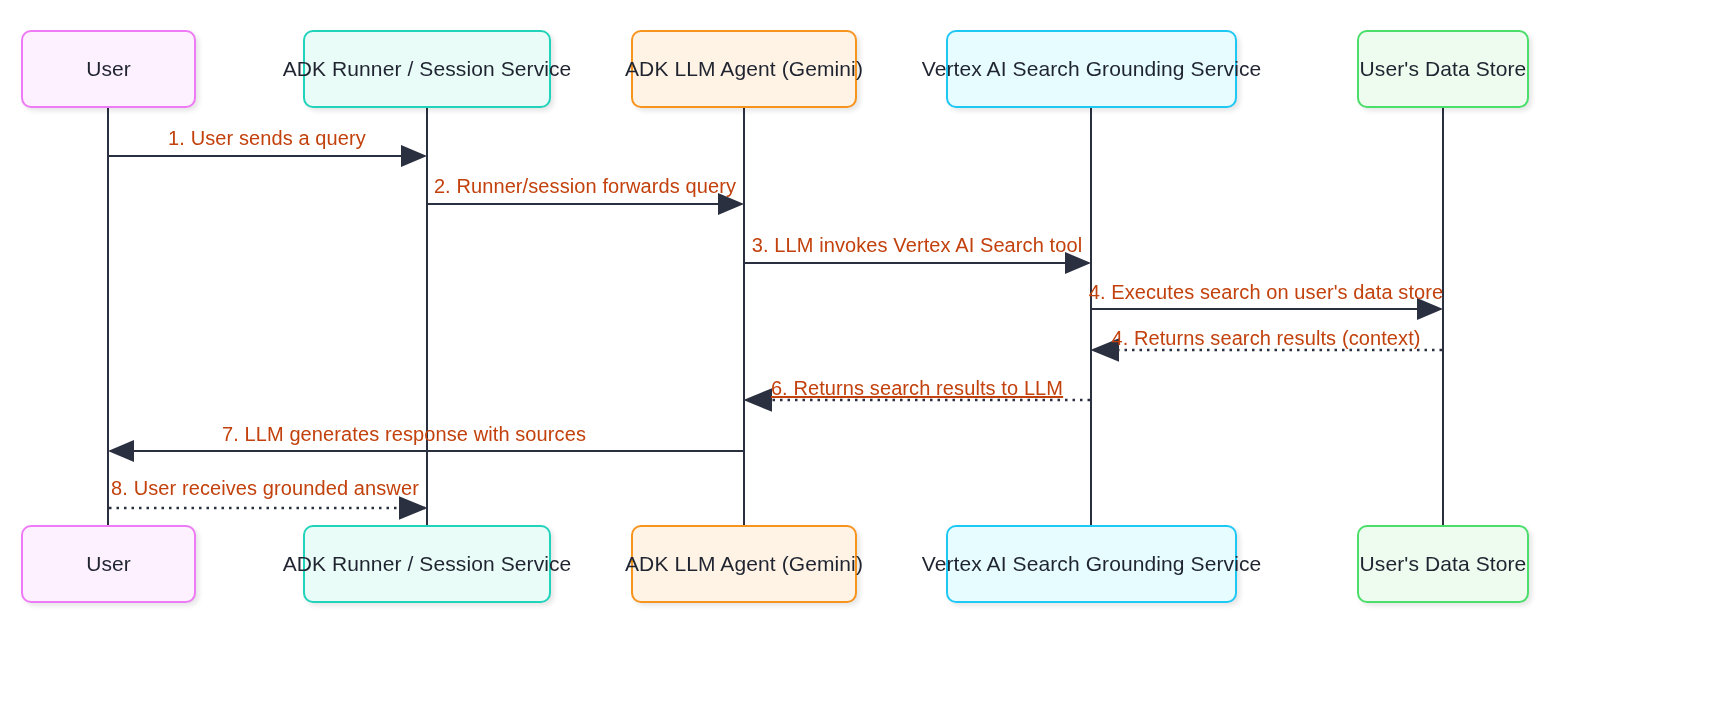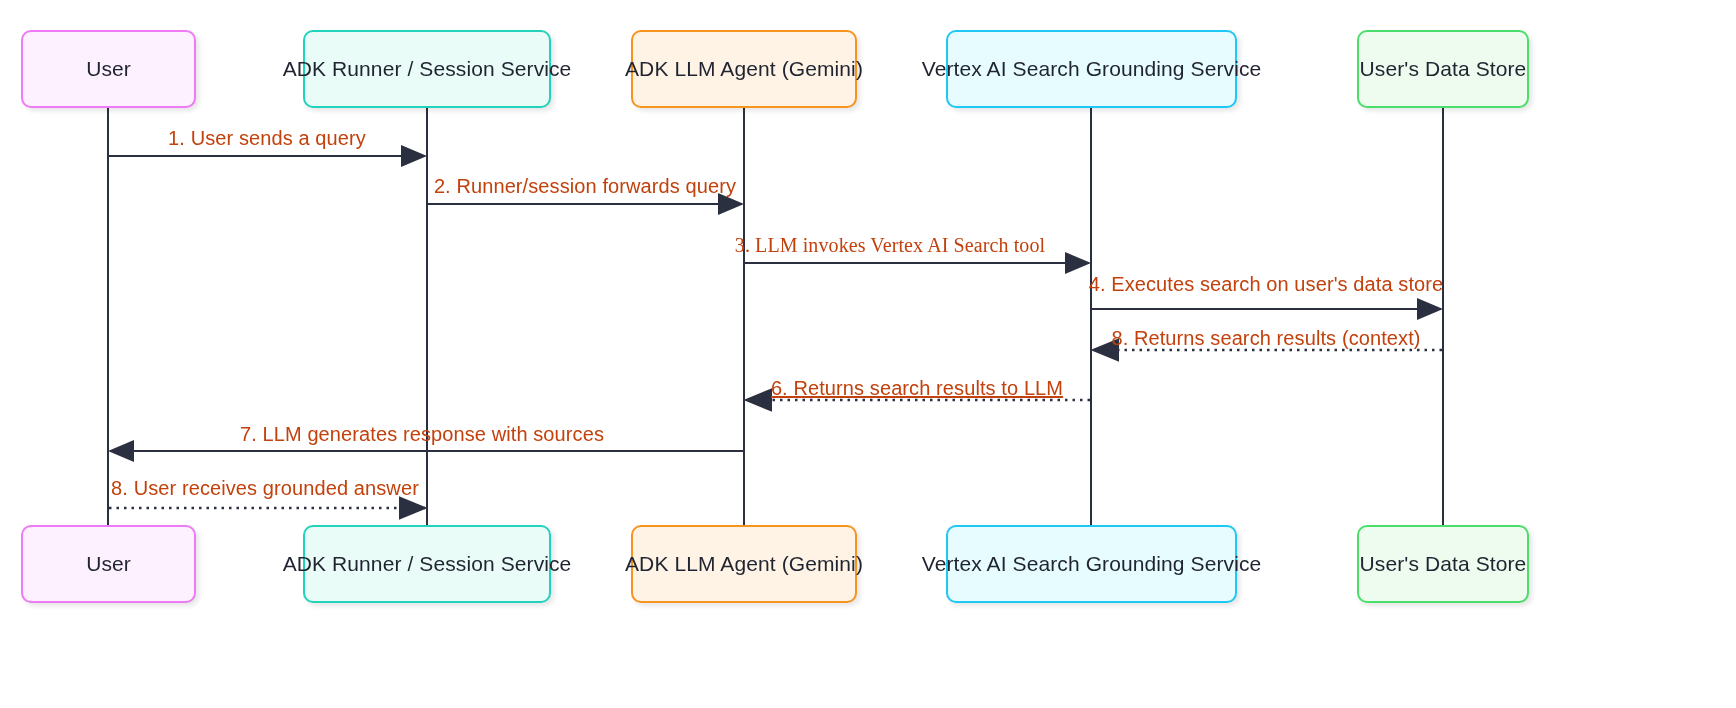--- a/index.html
+++ b/index.html
@@ -111,21 +111,21 @@
       <div class="actor-box" style="left: 946px; top: 525px; width: 291px; height: 78px; background: rgb(230, 252, 255); border-color: rgb(30, 200, 245);">
         <div class="actor-label" style="color: rgb(31, 36, 48);">Vertex AI Search Grounding Service</div>
       </div>
       <div class="actor-box" style="left: 1357px; top: 525px; width: 172px; height: 78px; background: rgb(238, 251, 239); border-color: rgb(74, 222, 106);">
         <div class="actor-label" style="color: rgb(31, 36, 48);">User's Data Store</div>
       </div>
     </div>
   <div id="msg-labels">
       <div class="msg-label" style="left: 267px; top: 127px;">1. User sends a query</div>
       <div class="msg-label" style="left: 585px; top: 175px; text-align: center;">2. Runner/session forwards query</div>
-      <div class="msg-label" style="left: 890px; top: 234px; font-family: Liberation Serif, serif;">3. LLM invokes Vertex AI Search tool</div>
-      <div class="msg-label" style="left: 1266px; top: 273px;">4. Executes search on user's data store</div>
-      <div class="msg-label" style="left: 1266px; top: 327px;">8. Returns search results (context)</div>
+      <div class="msg-label" style="left: 917px; top: 234px;">3. LLM invokes Vertex AI Search tool</div>
+      <div class="msg-label" style="left: 1266px; top: 281px;">4. Executes search on user's data store</div>
+      <div class="msg-label" style="left: 1266px; top: 327px;">4. Returns search results (context)</div>
       <div class="msg-label" style="left: 917px; top: 377px; text-decoration: underline;">6. Returns search results to LLM</div>
-      <div class="msg-label" style="left: 422px; top: 423px;">7. LLM generates response with sources</div>
+      <div class="msg-label" style="left: 404px; top: 423px;">7. LLM generates response with sources</div>
       <div class="msg-label" style="left: 265px; top: 477px;">8. User receives grounded answer</div>
     </div>
 
 </div>
 
 </body></html>

